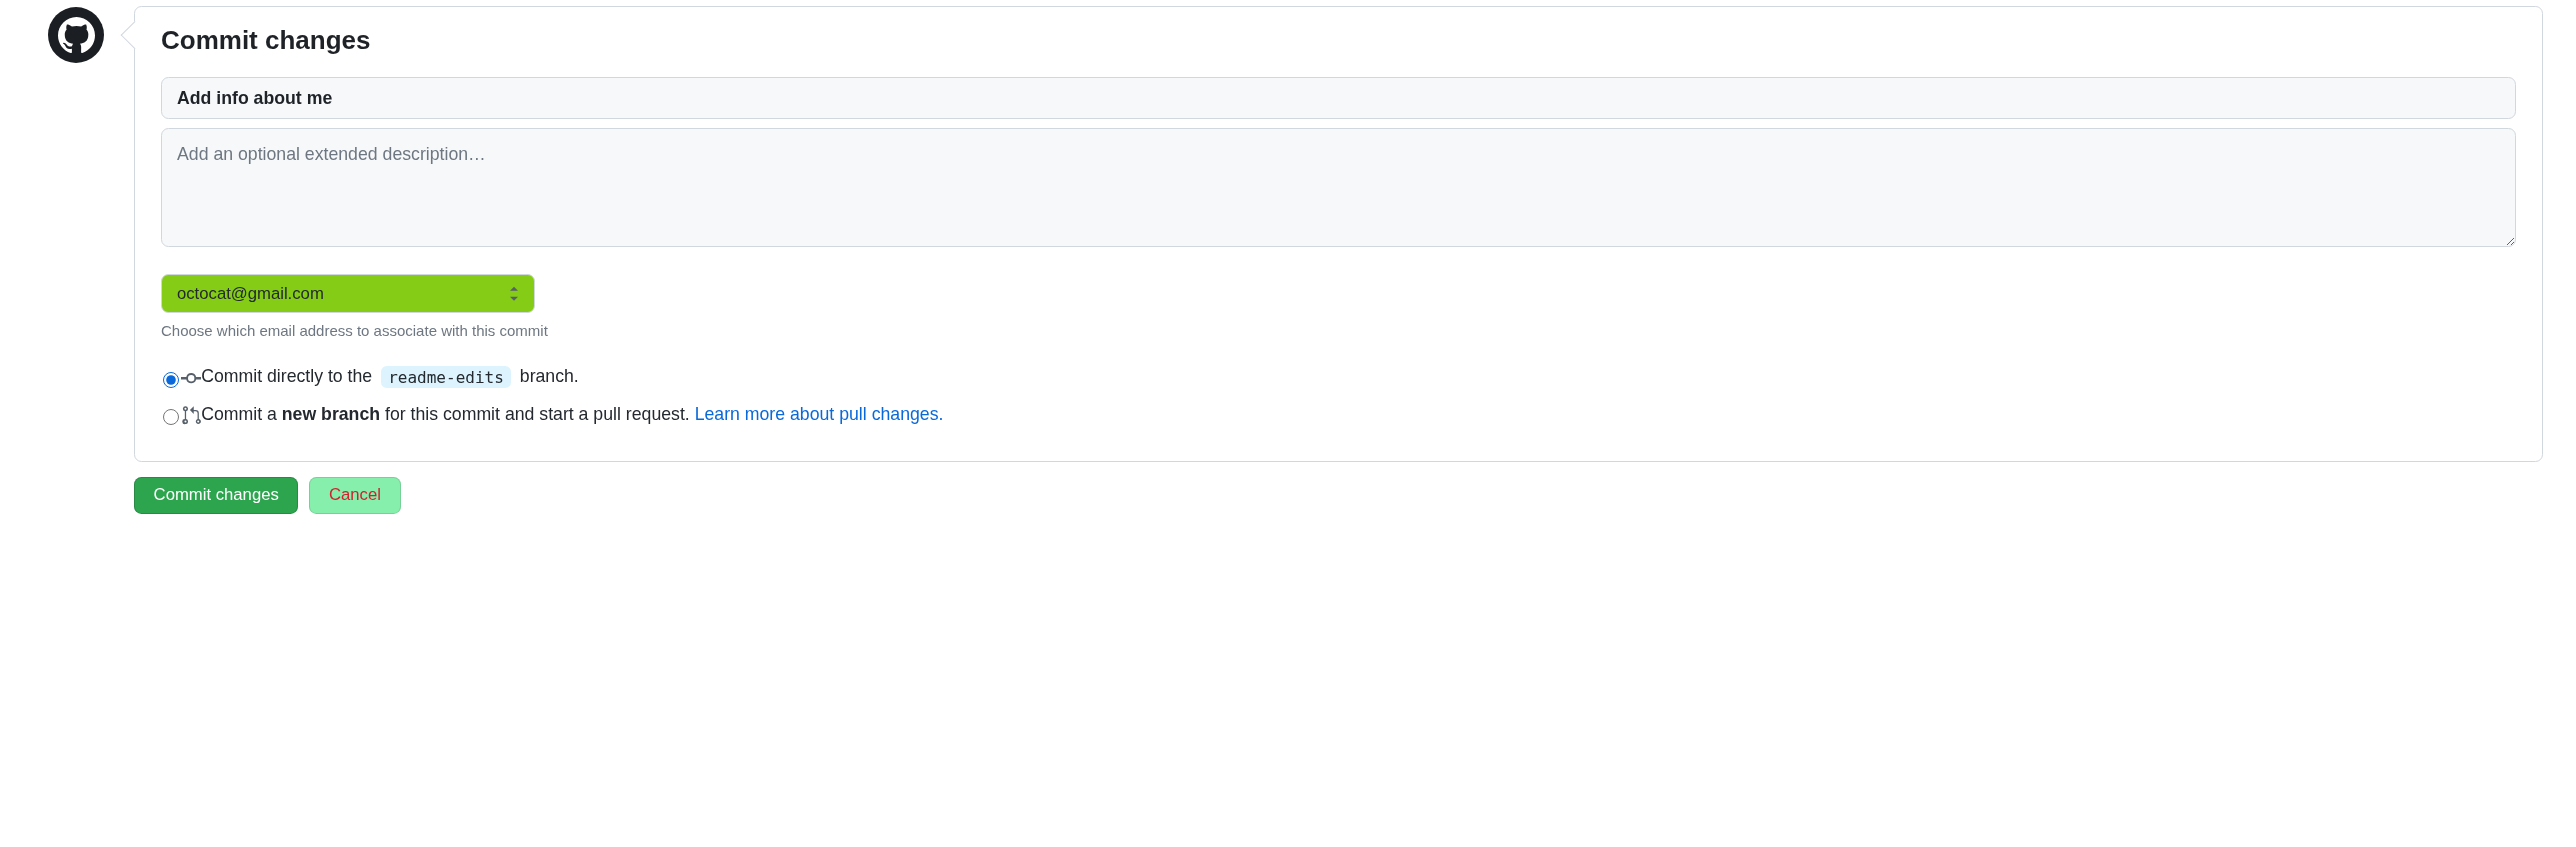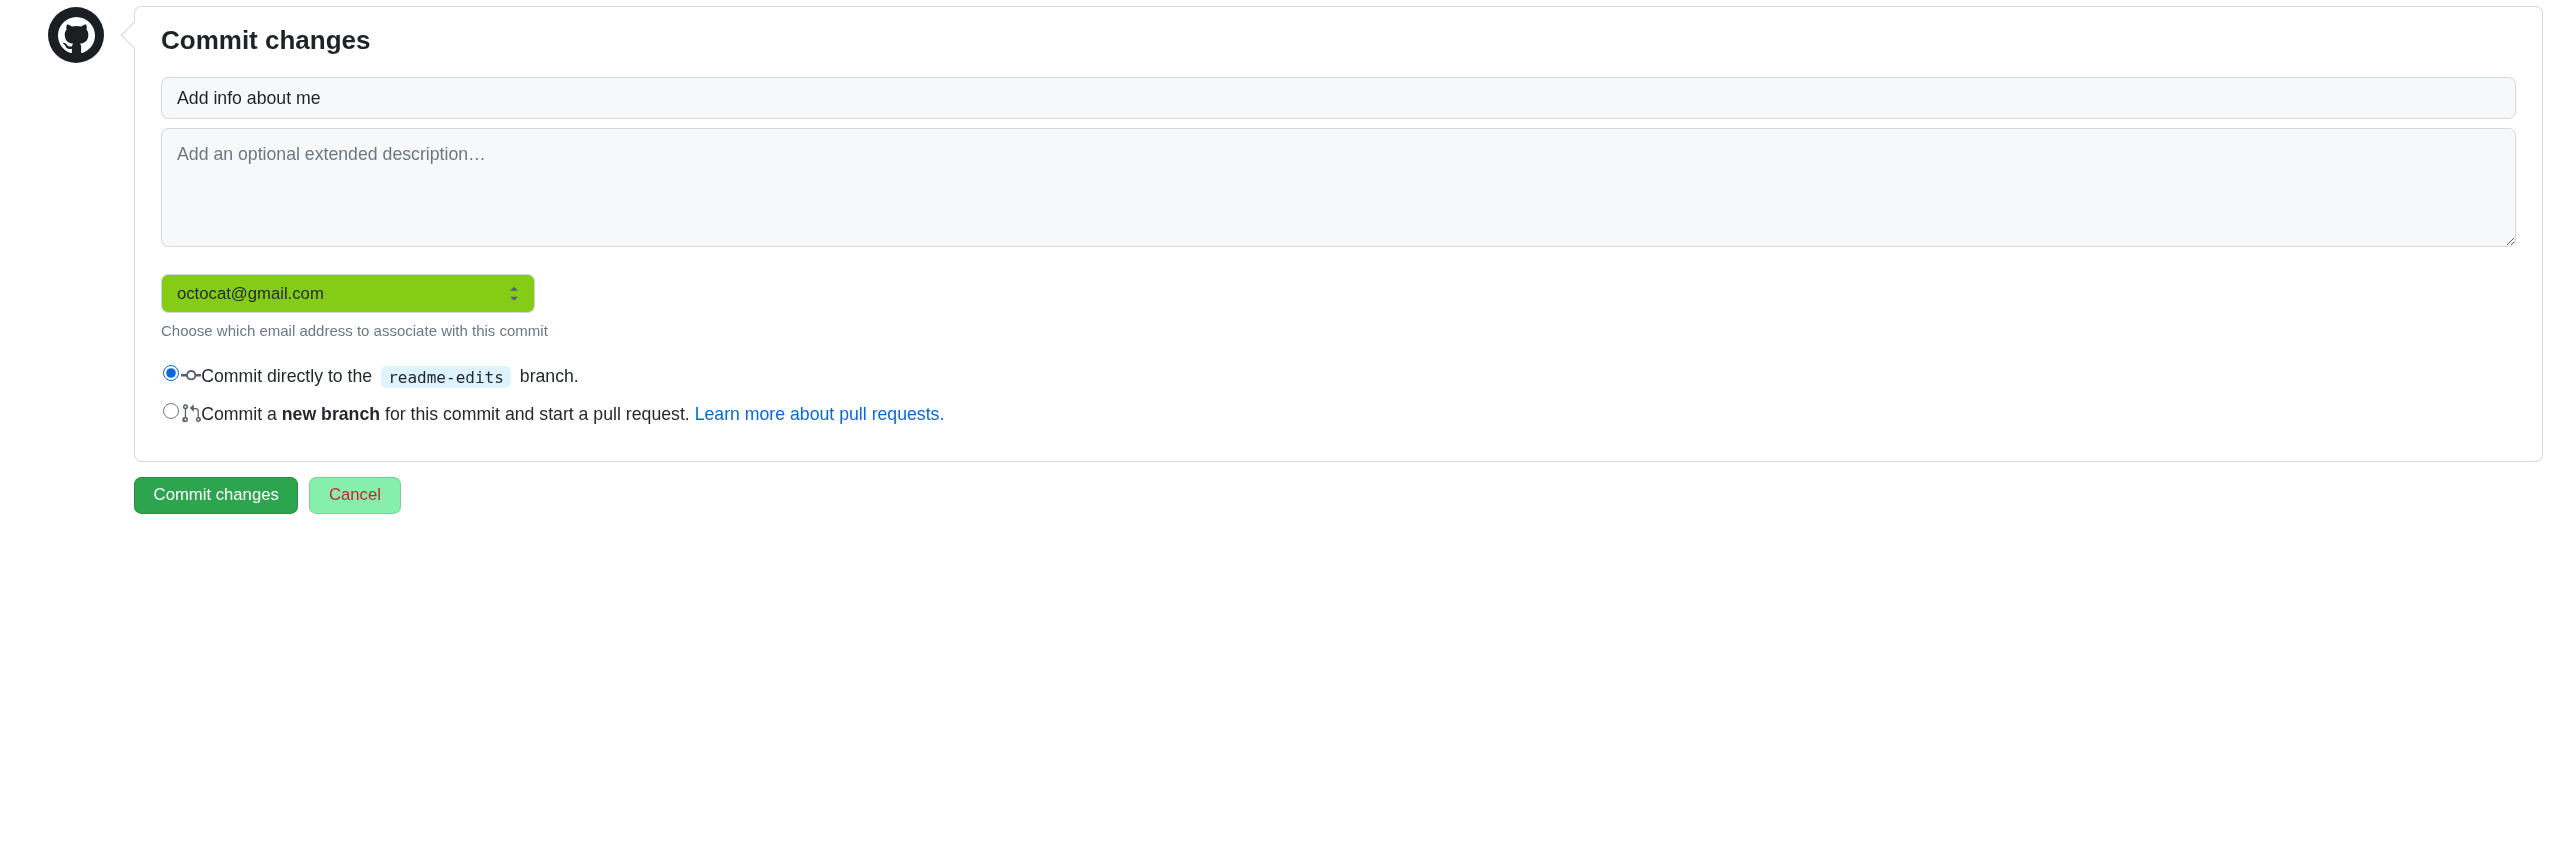--- a/index.html
+++ b/index.html
@@ -56,20 +56,21 @@
   }
   .summary-input {
     width: 100%;
     padding: 9.3px 15px;
     font-size: 17.7px;
     color: #1f2328;
     background: #f6f8fa;
     border: 0.9px solid #d0d7de;
     border-radius: 7.4px;
     line-height: 22px;
+    font-weight: bold;
   }
   .desc-input {
     width: 100%;
     margin-top: 9px;
     padding: 15px;
     min-height: 119px;
     font-size: 17.7px;
     font-family: inherit;
     color: #1f2328;
     background: #f6f8fa;
@@ -111,21 +112,21 @@
   .email-select .caret::before { top: 0.9px; border-bottom: 4.6px solid #57606a; }
   .email-select .caret::after { bottom: 0.9px; border-top: 4.6px solid #57606a; }
   .hint {
     margin-top: 9.3px;
     font-size: 15px;
     color: #6e7781;
   }
   .radios { margin-top: 26px; }
   .radio-row {
     display: flex;
-    align-items: flex-start;
+    align-items: flex-end;
     margin-bottom: 15px;
     font-size: 17.7px;
     line-height: 22px;
   }
   .radio-row input[type=radio] {
     width: 16px; height: 16px;
     accent-color: #0969da;
     margin: 0 1.9px 0 1.9px;
   }
   .ricon { width: 20.4px; display: inline-flex; justify-content: center; }
@@ -215,21 +216,21 @@
         </label>
 
         <label class="radio-row">
           <input type="radio" name="commit-choice" style="">
           <span class="ricon">
             <svg viewBox="0 0 16 16">
                 <path d="M3.5 1a2 2 0 00-.5 3.94v6.12A2 2 0 103.5 15a2 2 0 00.5-3.94V4.94A2 2 0 003.5 1zm0 1.2a.8.8 0 110 1.6.8.8 0 010-1.6zm0 10a.8.8 0 110 1.6.8.8 0 010-1.6zM10 1L7 4l3 3V5h1.5A1.5 1.5 0 0113 6.5v4.56A2 2 0 1014 11V6.5A2.5 2.5 0 0011.5 4H10V1zM13.5 12.2a.8.8 0 110 1.6.8.8 0 010-1.6z"></path>
               </svg>
           </span>
           <span>
-            <span>Commit a </span><span class="bold">new branch</span><span> for this commit and start a pull request. </span><a href="#" class="link">Learn more about pull requests.</a>
+            <span>Commit a </span><span class="bold">new branch</span><span> for this commit and start a pull request. </span><a href="#" class="link">Learn more about pull changes.</a>
           </span>
         </label>
 
       </div>
     </div>
 
     <div class="actions">
       <button class="btn btn-primary">Commit changes</button>
       <button class="btn btn-secondary">Cancel</button>
     </div>

